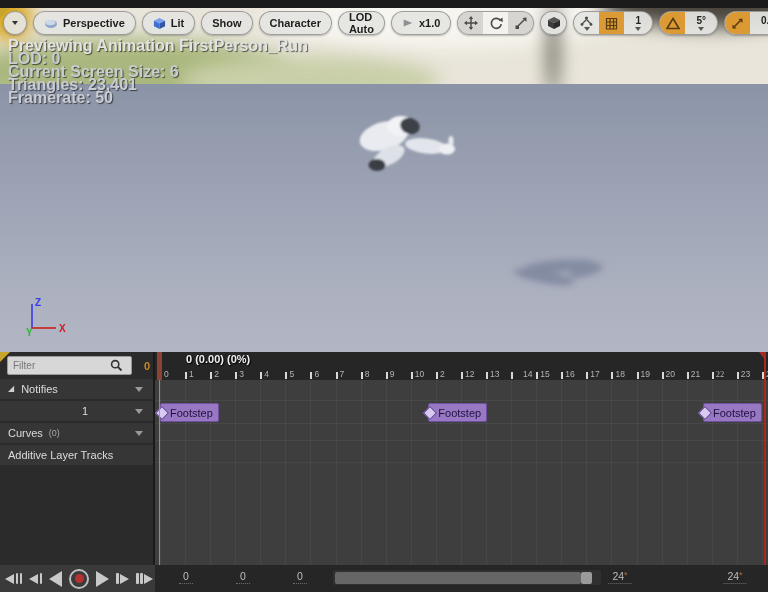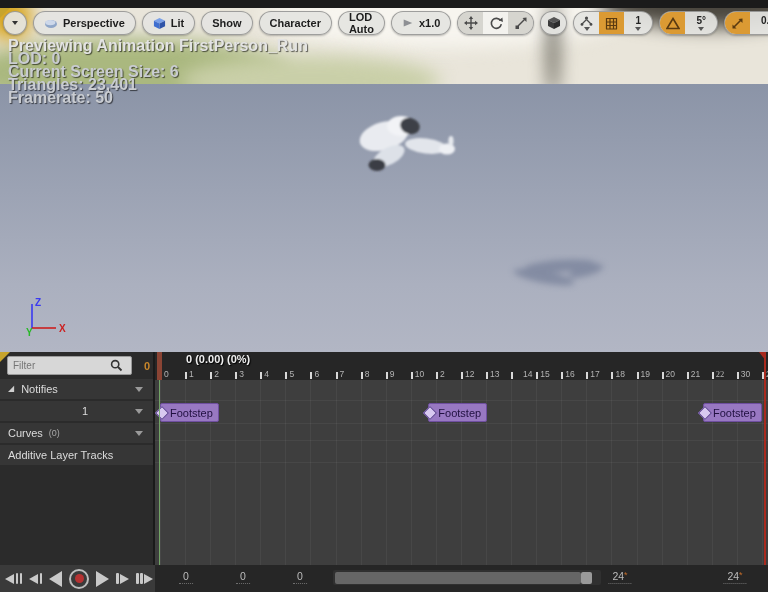--- a/index.html
+++ b/index.html
@@ -387,21 +387,21 @@
           <div class="rl-label" style="left: 460.44px;">18</div>
           <div class="rl-tick" style="left: 481.52px;"></div>
           <div class="rl-label" style="left: 485.52px;">19</div>
           <div class="rl-tick" style="left: 506.6px;"></div>
           <div class="rl-label" style="left: 510.6px;">20</div>
           <div class="rl-tick" style="left: 531.68px;"></div>
           <div class="rl-label" style="left: 535.68px;">21</div>
           <div class="rl-tick" style="left: 556.76px;"></div>
           <div class="rl-label" style="left: 560.76px; font-family: Liberation Serif, serif;">22</div>
           <div class="rl-tick" style="left: 581.84px;"></div>
-          <div class="rl-label" style="left: 585.84px;">30</div>
+          <div class="rl-label" style="left: 585.84px;">23</div>
           <div class="rl-tick" style="left: 606.92px;"></div>
           <div class="rl-label" style="left: 610.92px;">24</div>
         </div>
       <div class="tl-body" id="tl-body">
         <div class="tl-hline" style="top:20px;"></div>
         <div class="tl-hline" style="top:43px;"></div>
         <div class="tl-hline" style="top:60px;"></div>
         <div class="tl-hline" style="top:82px;"></div>
       <div class="grid-vline" style="left: 5px;"></div>
           <div class="grid-vline" style="left: 30.08px;"></div>

